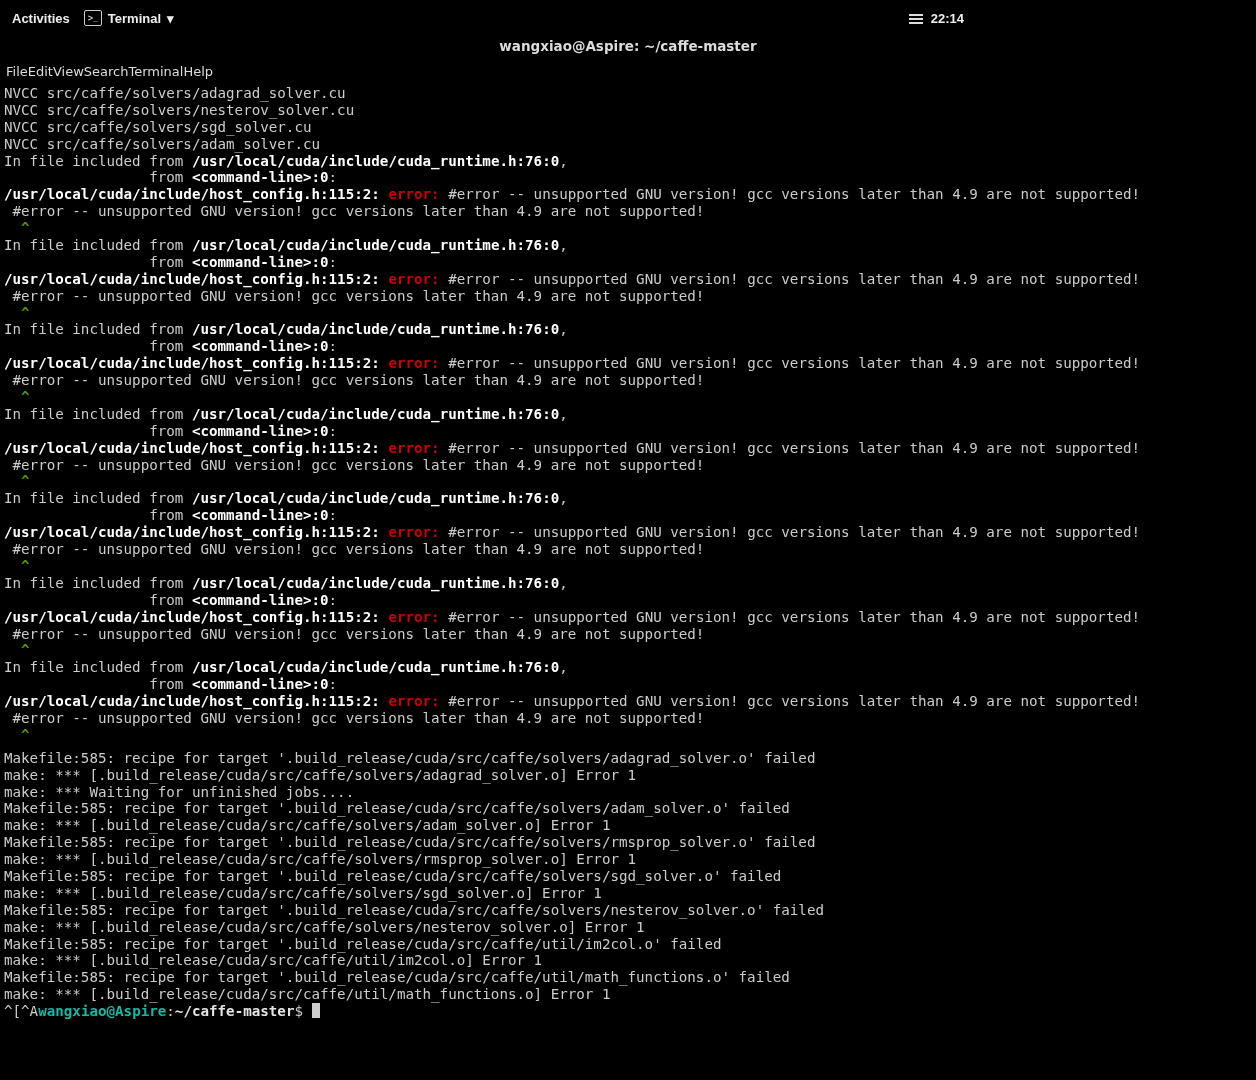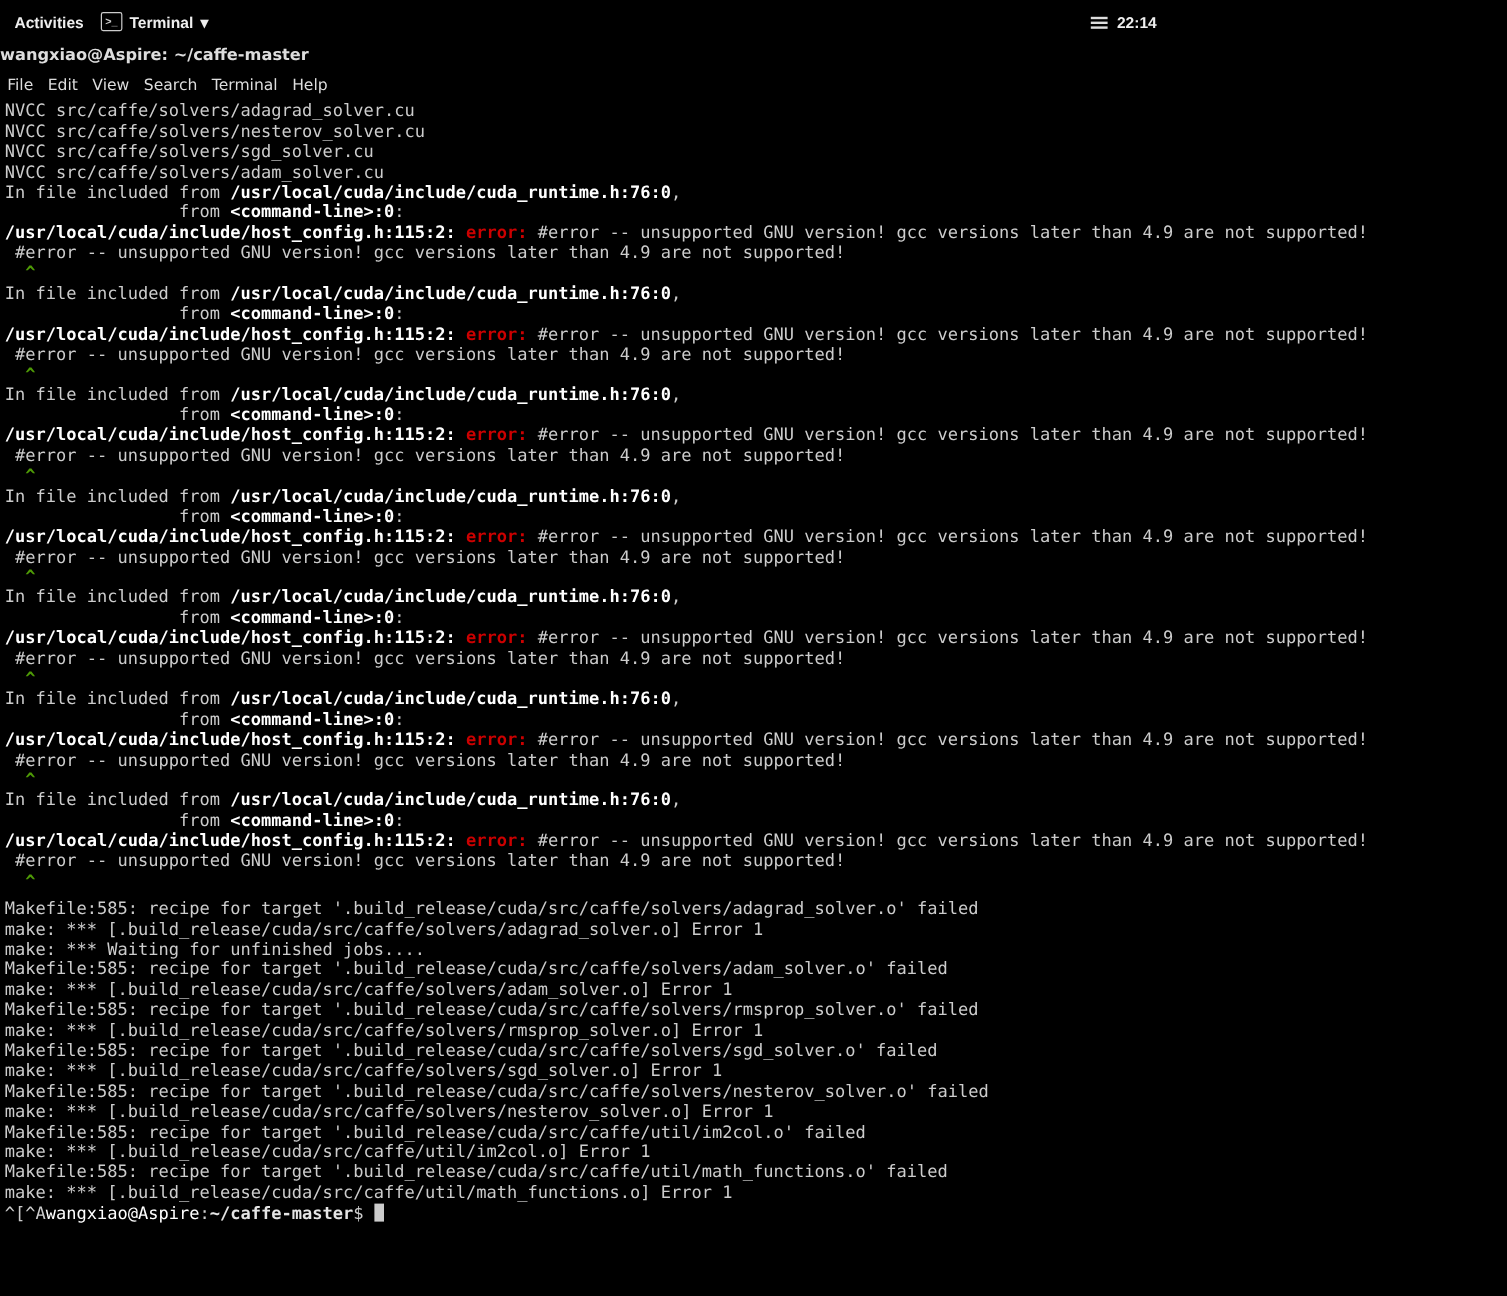--- a/index.html
+++ b/index.html
@@ -28,46 +28,45 @@
   .topbar .app .icon {
     width: 18px; height: 16px; border: 1.5px solid #ccc; border-radius: 2px;
     display: inline-flex; align-items: center; justify-content: center;
     font-size: 9px; color:#ccc; line-height: 1;
   }
   .topbar .spacer { flex: 1; }
   .topbar .clock { display: flex; align-items: center; gap: 8px; margin-right: 280px;}
   .topbar .hamburger { display:inline-block; width:14px; }
   .topbar .hamburger div { height:2px; background:#ddd; margin:2px 0; }
   .winTitle {
-    text-align: left;
+    text-align: center;
     color: #ddd;
     font-family: "DejaVu Sans", sans-serif;
     font-weight: 700;
     font-size: 13.5px;
     padding: 12px 0 6px;
   }
   .menubar {
     display: flex;
-    gap: 12px;
     padding: 4px 6px 6px;
     color: #ddd;
     font-family: "DejaVu Sans", sans-serif;
     font-size: 13px;
   }
   .menubar span { cursor: pointer; }
   .term {
     padding: 0 4px;
     white-space: pre;
     line-height: 1.19;
     letter-spacing: 0px;
   }
   .b  { color: #fff; font-weight: 700; }
   .er { color: #cc0000; font-weight: 700; }
   .gn { color: #4e9a06; font-weight: 700; }
-  .grn { color: #ffffff; font-weight: 400; }
+  .grn { color: #14b8a6; font-weight: 700; }
   .bl { color: #e5e5e5; font-weight: 700; }
   .cursor {
     display: inline-block;
     width: 8px; height: 15px;
     background: #ccc;
     vertical-align: -2px;
   }
 </style>
 </head>
 <body>

